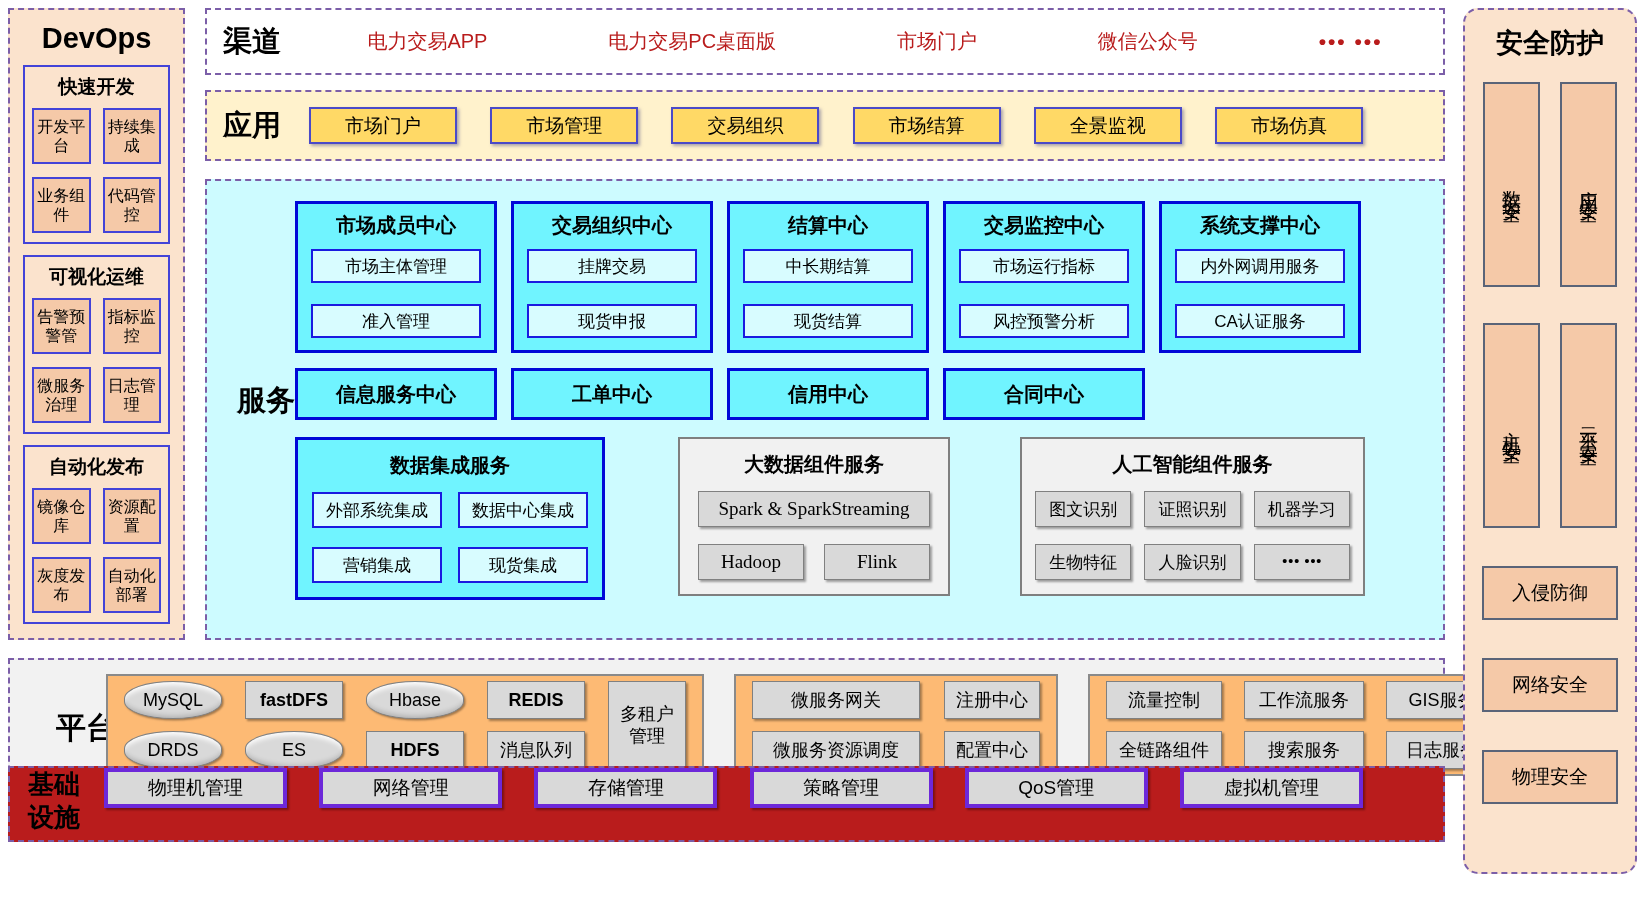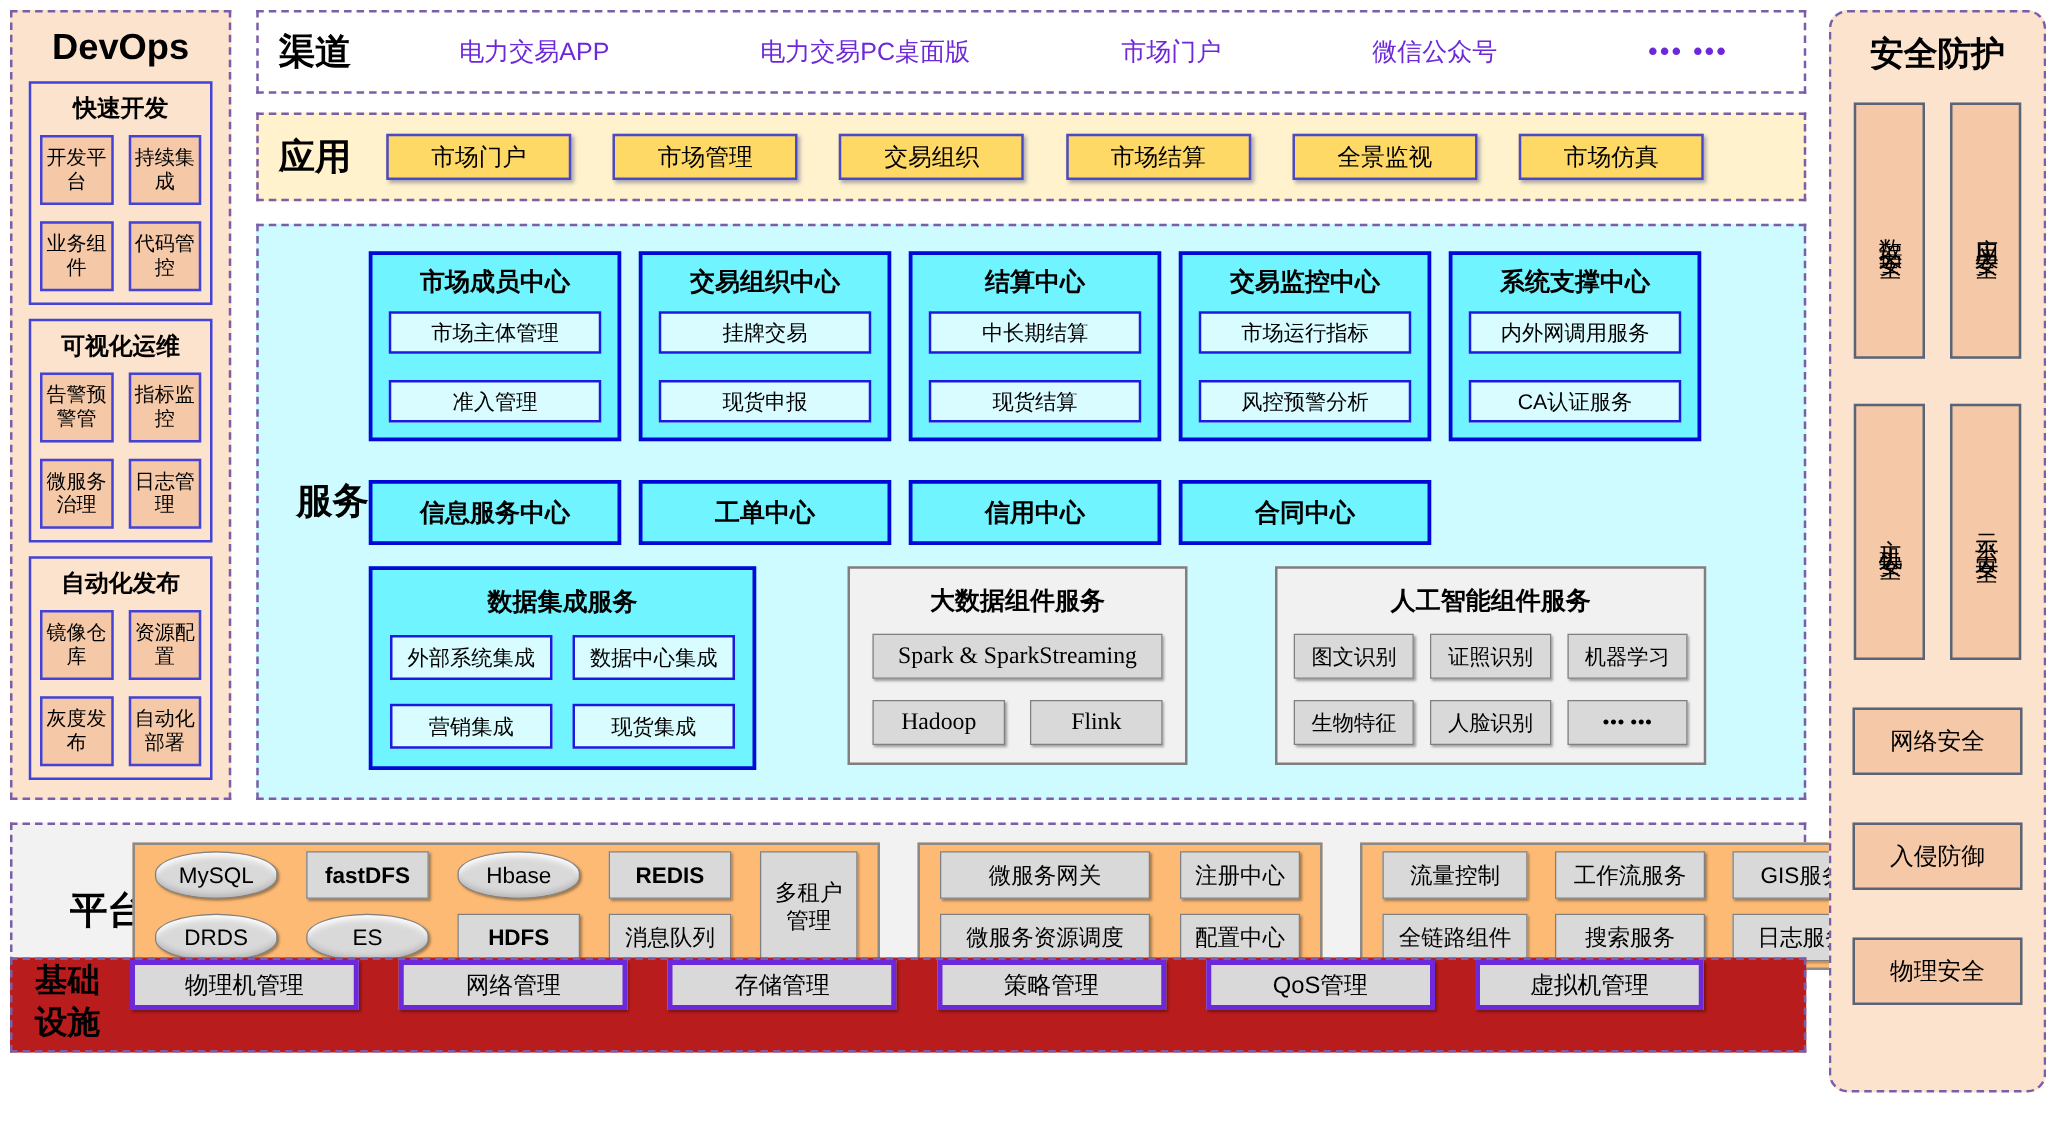--- a/index.html
+++ b/index.html
@@ -13,39 +13,39 @@
   .devops-title { font-size:29px; font-weight:bold; text-align:center; margin:8px 0 10px; }
   .dev-section { border:2px solid #4343D8; padding:5px 7px 9px; margin-bottom:11px; }
   .dev-section-title { font-size:19px; font-weight:bold; text-align:center; margin:2px 0 8px; white-space:nowrap; }
   .dev-grid { display:grid; grid-template-columns:1fr 1fr; gap:13px 12px; }
   .dev-item { background:#F5C9A8; border:2px solid #4343D8; min-height:56px; display:flex; align-items:center; justify-content:center; text-align:center; font-size:16px; line-height:1.2; padding:2px; }
 
   
   .channels { left:205px; top:8px; width:1240px; height:67px; background:#fff; display:flex; align-items:center; }
   .row-label { font-size:29px; font-weight:bold; margin-left:16px; white-space:nowrap; }
   .channel-items { flex:1; display:flex; justify-content:space-around; align-items:center; margin-left:26px; }
-  .channel-item { color:#6d28d9; font-size:20px; }
+  .channel-item { color:#b91c1c; font-size:20px; }
   .channel-ellipsis { font-weight:bold; font-size:21px; letter-spacing:2px; }
 
   
   .apps { left:205px; top:90px; width:1240px; height:71px; background:#FFF2CC; display:flex; align-items:center; }
   .app-items { flex:1; display:flex; justify-content:space-between; margin:0 80px 0 28px; }
   .app-box { width:148px; height:37px; background:#FFD966; border:2px solid #4A4AC8; display:flex; align-items:center; justify-content:center; font-size:19px; box-shadow:2px 2px 3px rgba(90,90,140,0.5); }
 
   
   .services { left:205px; top:179px; width:1240px; height:461px; background:#CDFBFF; }
   .svc-label { position:absolute; left:30px; top:200px; font-size:29px; font-weight:bold; }
   .svc-content { position:absolute; left:88px; top:20px; width:1130px; }
   .svc-row1 { display:flex; gap:14px; }
   .svc-center { width:202px; background:#70F4FF; border:3px solid #0008D8; padding:4px 13px 4px; }
   .svc-center-title { font-size:20px; font-weight:bold; text-align:center; margin:4px 0 10px; white-space:nowrap; }
   .svc-inner { background:#D8FCFF; border:2px solid #1A1AE0; height:34px; display:flex; align-items:center; justify-content:center; font-size:17px; margin-bottom:21px; white-space:nowrap; }
   .svc-inner:last-child { margin-bottom:8px; }
   .svc-row2 { display:flex; gap:14px; margin-top:15px; }
-  .svc-single { width:202px; height:52px; background:#70F4FF; border:3px solid #0008D8; display:flex; align-items:center; justify-content:center; font-size:20px; font-weight:bold;margin-top:16px; }
+  .svc-single { width:202px; height:52px; background:#70F4FF; border:3px solid #0008D8; display:flex; align-items:center; justify-content:center; font-size:20px; font-weight:bold; }
   .svc-row3 { display:flex; margin-top:17px; align-items:flex-start;font-family:Liberation Serif, serif; }
   .di-box { width:310px; background:#70F4FF; border:3px solid #0008D8; padding:6px 14px 14px; }
   .box-title { font-size:20px; font-weight:bold; text-align:center; margin:6px 0 13px; }
   .di-grid { display:grid; grid-template-columns:1fr 1fr; gap:19px 16px; }
   .di-item { background:#D8FCFF; border:2px solid #1A1AE0; height:36px; display:flex; align-items:center; justify-content:center; font-size:17px; }
   .gray-box { background:#F1F1F1; border:2px solid #7F7F7F; }
   .gray-item { background:#D9D9D9; border:1px solid #808080; box-shadow:1.5px 1.5px 2px rgba(0,0,0,0.35); display:flex; align-items:center; justify-content:center; font-size:18px; height:36px; }
   .bd-box { width:272px; margin-left:73px; padding:6px 18px 14px; }
   .bd-wide { margin-bottom:17px; font-size:19px; }
   .bd-row { display:flex; gap:20px; }
@@ -271,17 +271,17 @@
 
 <div class="panel security">
   <div class="sec-title">安全防护</div>
   <div class="sec-vgrid">
     <div class="sec-vbox">数据安全</div>
     <div class="sec-vbox">应用安全</div>
     <div class="sec-vbox">主机安全</div>
     <div class="sec-vbox">云平台安全</div>
   </div>
   <div class="sec-hlist">
+    <div class="sec-hbox">入侵防御</div>
     <div class="sec-hbox">网络安全</div>
-    <div class="sec-hbox">入侵防御</div>
     <div class="sec-hbox">物理安全</div>
   </div>
 </div>
 
 </body></html>

